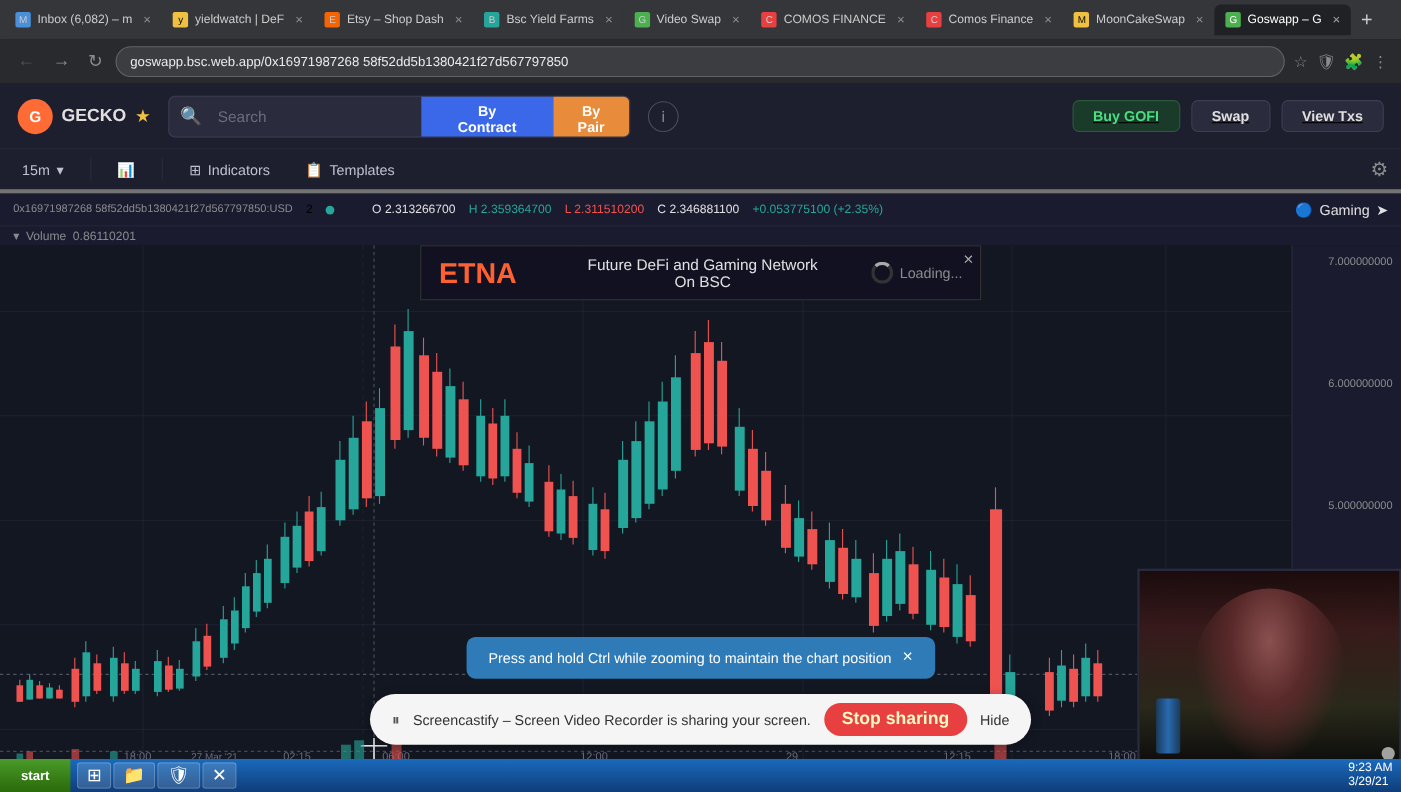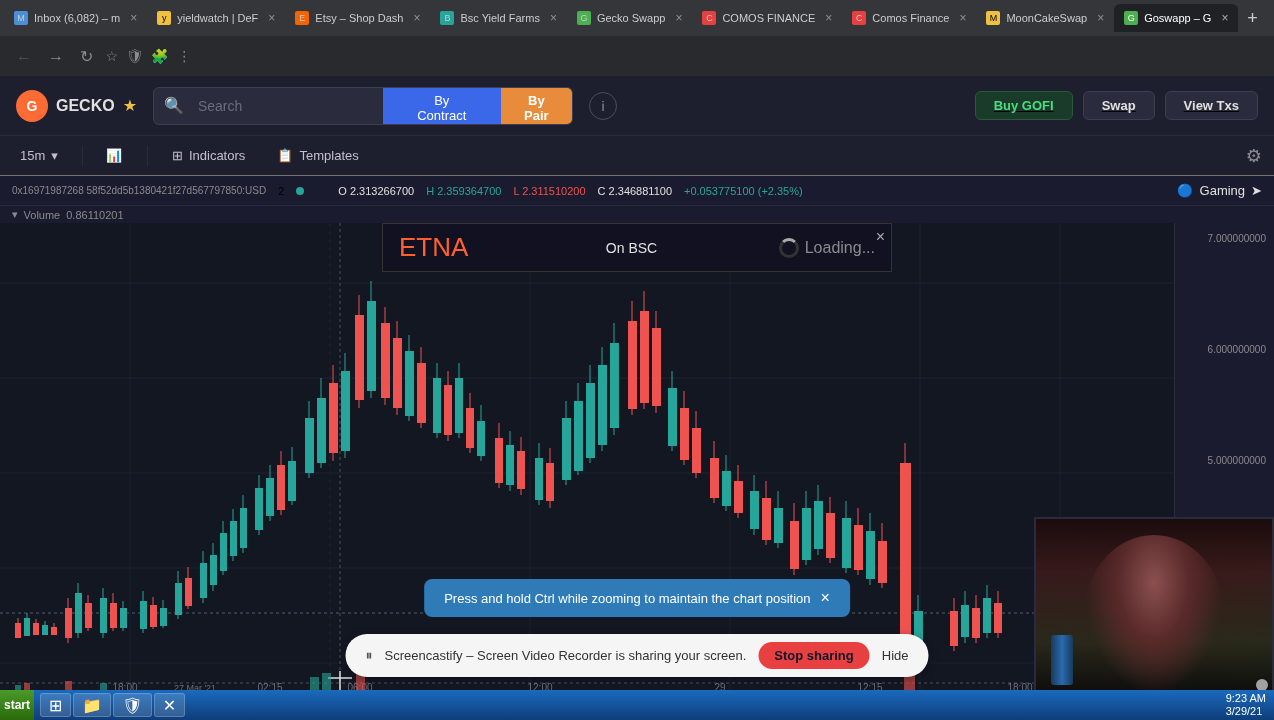--- a/index.html
+++ b/index.html
@@ -21,29 +21,29 @@
     
     .app-header { display: flex; align-items: center; background: #1e1f2e; height: 60px; padding: 0 16px; gap: 16px; border-bottom: 1px solid #2a2b3d; }
     .logo-area { display: flex; align-items: center; gap: 8px; }
     .logo-circle { width: 32px; height: 32px; border-radius: 50%; background: #ff6b35; display: flex; align-items: center; justify-content: center; color: white; font-weight: bold; font-size: 14px; }
     .app-title { color: #e0e0e0; font-size: 16px; font-weight: 600; }
     .star-icon { color: #f0c040; font-size: 16px; }
     .search-bar { display: flex; align-items: center; background: #2a2b3d; border: 1px solid #3d3e52; border-radius: 6px; overflow: hidden; flex: 1; max-width: 420px; height: 38px; }
     .search-icon-wrap { padding: 0 10px; color: #8a8b8d; }
     .search-input { background: none; border: none; color: #e0e0e0; font-size: 14px; flex: 1; outline: none; padding: 0 4px; }
     .search-input::placeholder { color: #6b6c7e; }
-    .by-contract-btn { background: #3b68e8; color: white; border: none; padding: 6px 26px; font-size: 13px; font-weight: 400; cursor: pointer; height: 38px; }
+    .by-contract-btn { background: #3b68e8; color: white; border: none; padding: 6px 26px; font-size: 13px; font-weight: 700; cursor: pointer; height: 38px; }
     .by-pair-btn { background: #e88c3b; color: white; border: none; padding: 6px 14px; font-size: 13px; font-weight: 600; cursor: pointer; height: 38px; border-radius: 0 4px 4px 0; }
     .info-btn { background: none; border: 1px solid #4a4b5e; border-radius: 50%; width: 28px; height: 28px; color: #8a8b8d; cursor: pointer; display: flex; align-items: center; justify-content: center; font-size: 14px; }
     .header-right { display: flex; gap: 10px; margin-left: auto; text-decoration: underline; }
     .action-btn { background: #2a2b3d; border: 1px solid #3d3e52; color: #e0e0e0; padding: 6px 18px; border-radius: 6px; font-size: 13px; font-weight: 600; cursor: pointer; }
     .buy-gofi-btn { background: #1a3a2a; border: 1px solid #2a5a3a; color: #4ade80; }
 
     
-    .chart-toolbar { display: flex; align-items: center; background: #1e1f2e; height: 40px; padding: 0 12px; gap: 16px; border-bottom: 1px solid #737373; }
+    .chart-toolbar { display: flex; align-items: center; background: #1e1f2e; height: 40px; padding: 0 12px; gap: 16px; border-bottom: 4px solid #737373; }
     .toolbar-item { display: flex; align-items: center; gap: 6px; color: #c0c0d0; font-size: 13px; cursor: pointer; padding: 4px 8px; border-radius: 4px; }
     .toolbar-sep { width: 1px; height: 20px; background: #2a2b3d; }
     .toolbar-right { margin-left: auto; }
     .settings-btn { background: none; border: none; color: #8a8b8d; cursor: pointer; font-size: 18px; }
 
     
     .ohlc-bar { background: #1a1b2e; padding: 4px 12px; display: flex; align-items: center; gap: 12px; font-size: 11px; border-bottom: 1px solid #2a2b3d; height: 30px; }
     .ohlc-pair { color: #8a8b8d; font-size: 10px; }
     .ohlc-dot { width: 8px; height: 8px; border-radius: 50%; background: #26a69a; }
     .ohlc-o { color: #e0e0e0; margin-left: 22px; }
@@ -56,30 +56,30 @@
     
     .price-scale { width: 100px; background: #1a1b2e; display: flex; flex-direction: column; justify-content: space-between; padding: 10px 8px; border-left: 1px solid #2a2b3d; font-size: 10px; color: #8a8b8d; text-align: right; }
 
     
     .zoom-hint { position: absolute; bottom: 80px; left: 50%; transform: translateX(-50%); background: #2e7bb8; color: white; padding: 10px 20px; border-radius: 8px; font-size: 13px; display: flex; align-items: center; gap: 10px; white-space: nowrap; z-index: 10; }
     .zoom-close { background: none; border: none; color: white; cursor: pointer; font-size: 16px; }
 
     
     .recorder-bar { position: absolute; bottom: 20px; left: 50%; transform: translateX(-50%); background: #f5f5f5; color: #333; padding: 8px 20px; border-radius: 24px; font-size: 13px; display: flex; align-items: center; gap: 12px; z-index: 10; box-shadow: 0 2px 10px rgba(0,0,0,0.3); }
     .recorder-icon { font-size: 14px; color: #555; }
-    .stop-sharing-btn { background: #e84040; color: #0f172a; border: none; padding: 6px 16px; border-radius: 20px; font-size: 13px; font-weight: 600; cursor: pointer; }
+    .stop-sharing-btn { background: #e84040; color: #fef9c3; border: none; padding: 6px 16px; border-radius: 20px; font-size: 16px; font-weight: 600; cursor: pointer; }
     .hide-btn { background: none; border: none; color: #333; font-size: 13px; cursor: pointer; font-weight: 500; }
 
     
     .webcam-overlay { position: absolute; bottom: 0; right: 0; width: 240px; height: 180px; background: #1a1a2e; border: 2px solid #2a2b3d; overflow: hidden; z-index: 5; }
     .webcam-bg { width: 100%; height: 100%; background: linear-gradient(135deg, #1a1a2e 0%, #2a1a1a 50%, #1a2a1a 100%); position: relative; display: flex; align-items: center; justify-content: center; }
 
     
     .taskbar { position: absolute; bottom: 0; left: 0; width: 1274px; height: 30px; background: linear-gradient(to bottom, #1a6abd, #0f3d7a); display: flex; align-items: center; z-index: 20; }
-    .start-btn { background: linear-gradient(to bottom, #4a9a2a, #2a6a0a); border: none; color: white; padding: 2px 4px; font-size: 12px; font-weight: bold; height: 100%; cursor: pointer; }
+    .start-btn { background: linear-gradient(to bottom, #4a9a2a, #2a6a0a); border: none; color: white; padding: 2px 19px; font-size: 12px; font-weight: bold; height: 100%; cursor: pointer; }
     .taskbar-items { display: flex; gap: 2px; padding: 0 6px; }
     .taskbar-item { background: rgba(255,255,255,0.15); border: 1px solid rgba(255,255,255,0.2); border-radius: 3px; padding: 2px 8px; color: white; font-size: 11px; cursor: pointer; height: 24px; display: flex; align-items: center; }
     .taskbar-right { margin-left: auto; display: flex; align-items: center; gap: 6px; padding: 0 8px; color: white; font-size: 11px; }
     .taskbar-time { color: white; font-size: 11px; text-align: left; line-height: 1.2; }
     .spinner { width: 20px; height: 20px; border: 3px solid #333; border-top-color: #aaa; border-radius: 50%; animation: spin 1s linear infinite; }
     @keyframes spin { to { transform: rotate(360deg); } }
 
     .chart-outer { position: relative; height: 474px; }
   </style>
 </head>
@@ -101,21 +101,21 @@
     <span>Etsy – Shop Dash</span>
     <span class="tab-close">×</span>
   </div>
   <div class="tab">
     <div class="tab-favicon" style="background:#26a69a;">B</div>
     <span>Bsc Yield Farms</span>
     <span class="tab-close">×</span>
   </div>
   <div class="tab">
     <div class="tab-favicon" style="background:#4CAF50;">G</div>
-    <span>Gecko Swapp</span>
+    <span>Video Swap</span>
     <span class="tab-close">×</span>
   </div>
   <div class="tab">
     <div class="tab-favicon" style="background:#e84040;">C</div>
     <span>COMOS FINANCE</span>
     <span class="tab-close">×</span>
   </div>
   <div class="tab">
     <div class="tab-favicon" style="background:#e84040;">C</div>
     <span>Comos Finance</span>
@@ -131,20 +131,23 @@
     <span>Goswapp – G</span>
     <span class="tab-close">×</span>
   </div>
   <div class="tab-new">+</div>
 </div>
 
 <div class="nav-bar">
   <button class="nav-btn disabled">←</button>
   <button class="nav-btn">→</button>
   <button class="nav-btn">↻</button>
+  <div class="url-bar">
+    <span>goswapp.bsc.web.app/0x16971987268 58f52dd5b1380421f27d567797850</span>
+  </div>
   <div class="nav-icons">
     <span class="nav-icon">☆</span>
     <span class="nav-icon">🛡</span>
     <span class="nav-icon">🧩</span>
     <span class="nav-icon">⋮</span>
   </div>
 </div>
 
 <div class="app-header">
   <div class="logo-area">
@@ -451,25 +454,26 @@
     <div class="price-scale">
       <span>7.000000000</span>
       <span>6.000000000</span>
       <span>5.000000000</span>
       <span>4.000000000</span>
       <span>3.000000000</span>
     </div>
   </div>
 
   <div style="position:absolute; top:0; left:50%; transform:translateX(-50%); width:510px; background:#111122; border:1px solid #333; display:flex; align-items:center; padding:8px 16px; z-index:15;">
-    <div style="font-size:26px; font-weight:400; color:#ff6030; margin-right:16px;">ETNA</div>
+    <div style="font-size:26px; font-weight:700; color:#ff6030; margin-right:16px;">ETNA</div>
     <div style="flex:1; text-align:center;">
+      <div style="color:#e0e0e0; font-size:14px; font-weight:500;">Future DeFi and Gaming Network</div>
       <div style="color:#e0e0e0; font-size:14px;">On BSC</div>
     </div>
-    <div style="display:flex; align-items:center; gap:6px; color:#8a8b8d; font-size:16px;">
+    <div style="display:flex; align-items:center; gap:6px; color:#8a8b8d; font-size:13px;">
       <div class="spinner"></div>
       <span>Loading...</span>
     </div>
     <button style="position:absolute; top:4px; right:6px; background:none; border:none; color:#aaa; cursor:pointer; font-size:16px;">×</button>
   </div>
 
   <div class="zoom-hint">
     <span>Press and hold Ctrl while zooming to maintain the chart position</span>
     <button class="zoom-close">×</button>
   </div>

